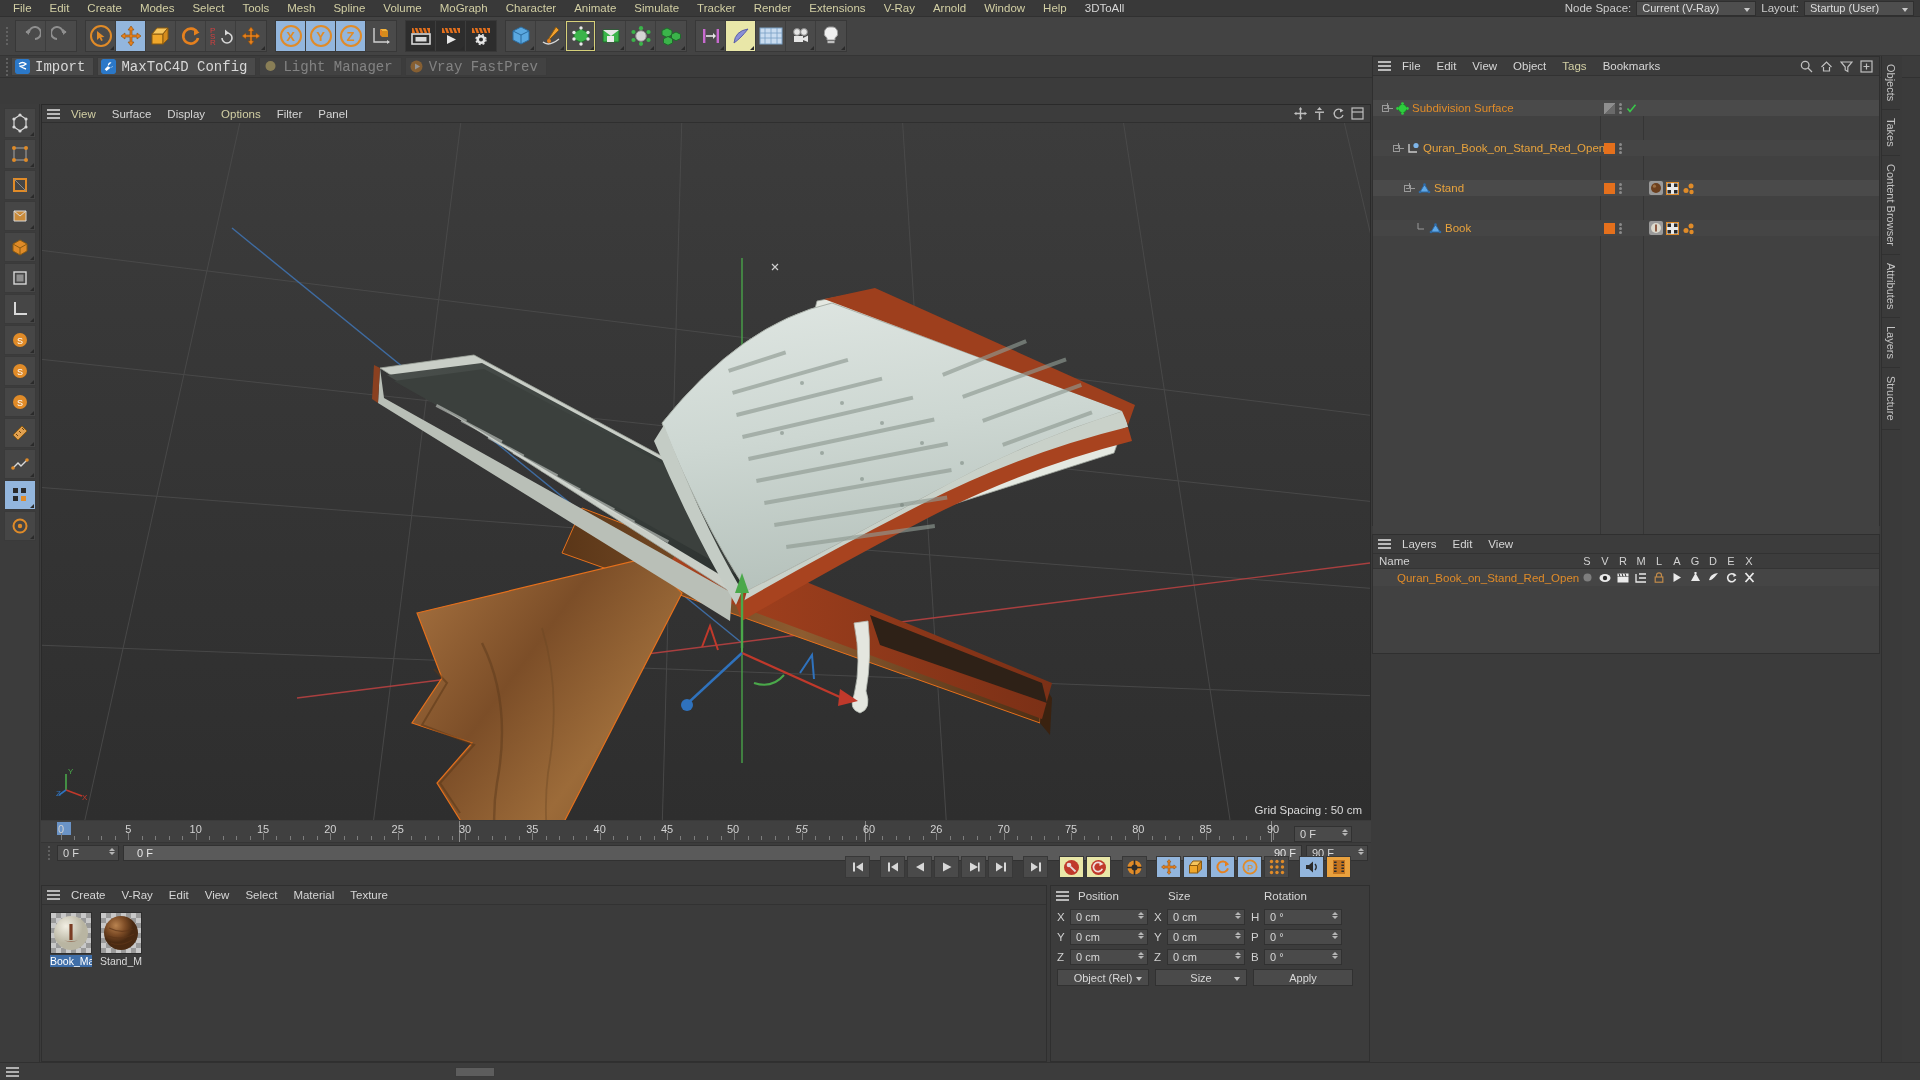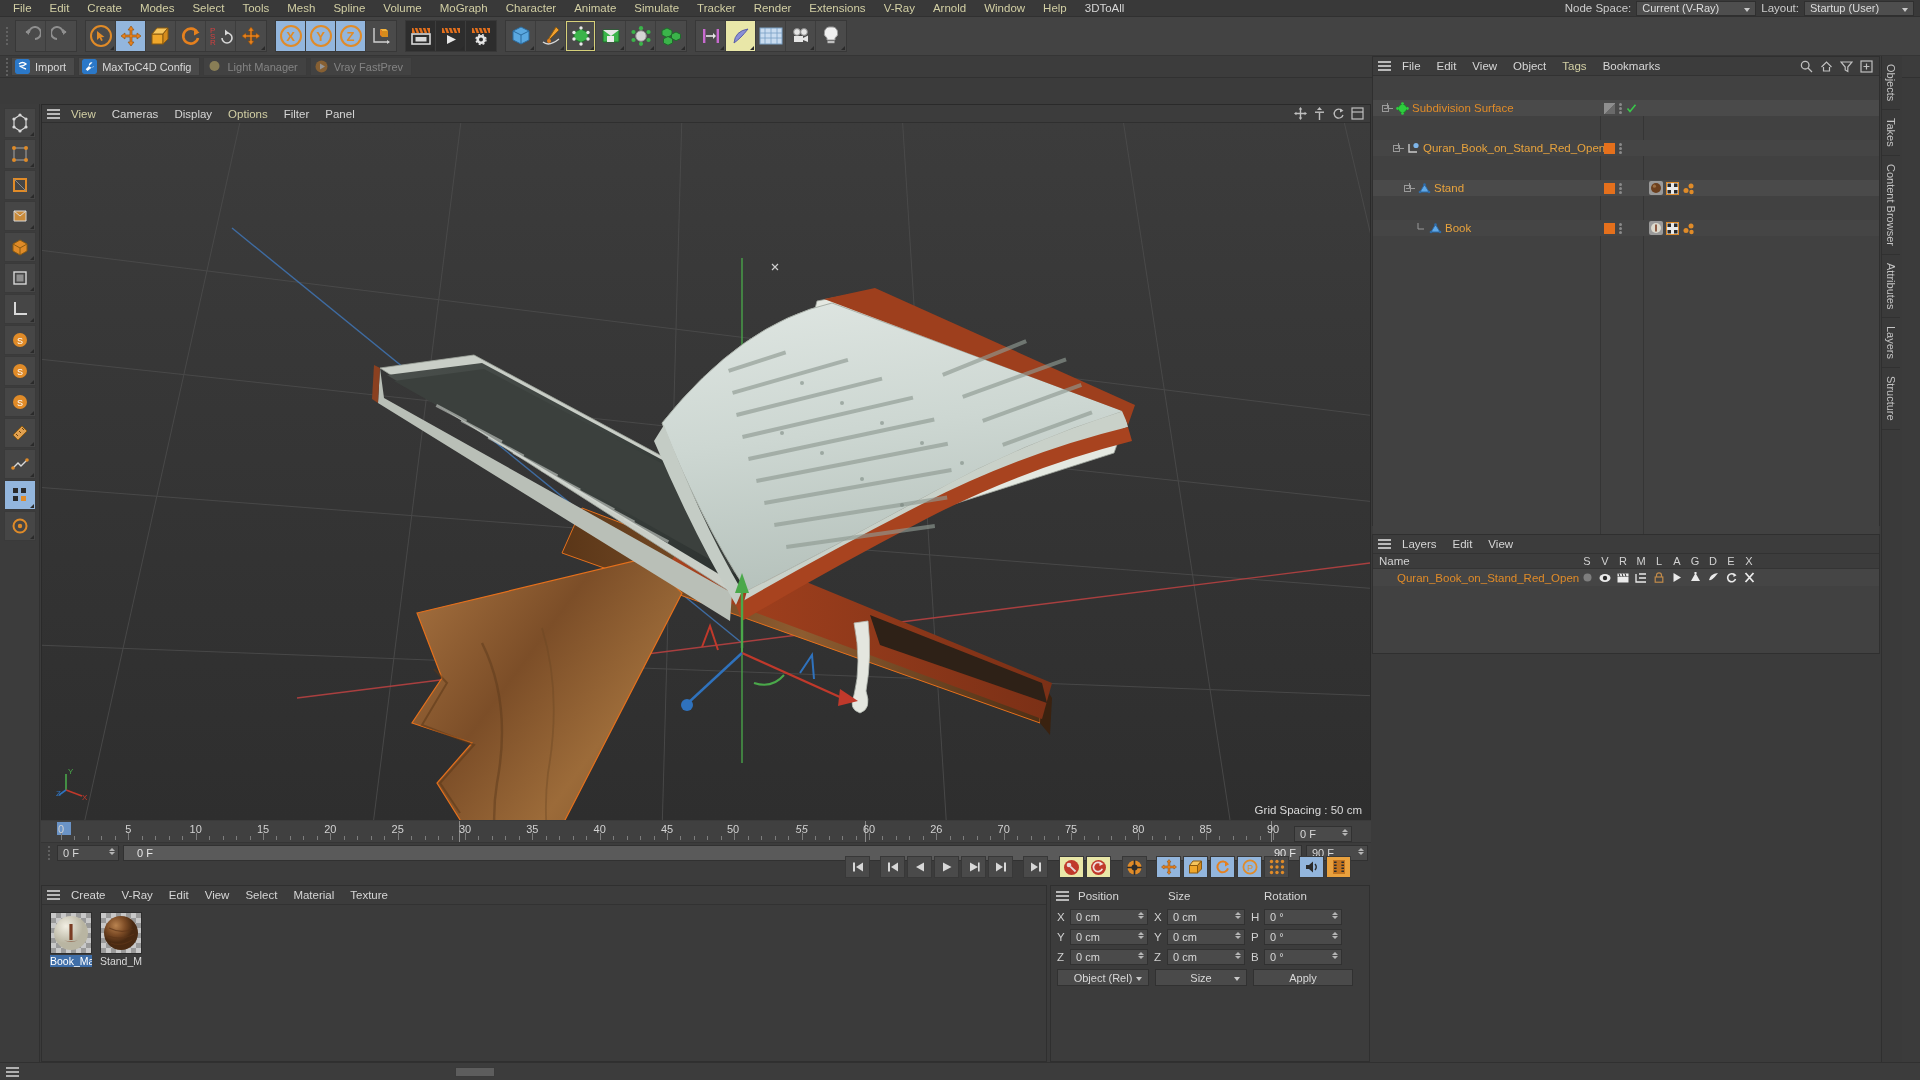--- a/index.html
+++ b/index.html
@@ -83,21 +83,21 @@
     display:flex; align-items:center; justify-content:center;
     color:#e08b28; font-weight:bold; font-size:13px; background:transparent;
   }
 
   
   .plugbar{ height:22px; background:#3c3c3c; display:flex; align-items:center; padding-left:2px;
             border-bottom:1px solid #313131; }
   .plug{ display:flex; align-items:center; gap:5px; height:19px; padding:0 8px 0 3px;
          background:#4a4a4a; border:1px solid #3a3a3a; margin-right:3px; }
   .plug.off{ opacity:.45; }
-  .plug span{ font-size:11px; color:#d8d8d8; white-space:nowrap;}
+  .plug span{ font-size:14px; color:#d8d8d8; white-space:nowrap;font-family:Liberation Mono, monospace;}
   .plugicon{ width:15px; height:15px; border-radius:2px; flex:none; display:block;}
   .leftrail{
     position:absolute; left:0; top:104px; width:40px; bottom:18px; background:#3c3c3c;
     border-right:1px solid #303030; display:flex; flex-direction:column; align-items:center;
     padding-top:4px; gap:1px;
   }
   .rbtn{ width:32px; height:30px; display:flex; align-items:center; justify-content:center;
          position:relative; background:#464646; border:1px solid #3a3a3a;}
   .rbtn.on{ background:#93b6dd; }
   .rbtn .corner{ position:absolute; right:1px; bottom:1px; width:0;height:0;
@@ -626,21 +626,21 @@
   </div>
 
   <div class="vpwrap">
     <div class="vptoolbar">
       <div class="ham">
           <i></i>
           <i></i>
           <i></i>
         </div>
       <div class="vpmenu acc">View</div>
-      <div class="vpmenu">Cameras</div>
+      <div class="vpmenu">Surface</div>
       <div class="vpmenu">Display</div>
       <div class="vpmenu acc">Options</div>
       <div class="vpmenu">Filter</div>
       <div class="vpmenu">Panel</div>
       <div class="vpicons">
         <svg width="13" height="13" viewBox="0 0 13 13">
             <path d="M6.5 0 L8.3 2.4 H7.2 V5.8 H10.6 V4.7 L13 6.5 L10.6 8.3 V7.2 H7.2 V10.6 H8.3 L6.5 13 L4.7 10.6 H5.8 V7.2 H2.4 V8.3 L0 6.5 L2.4 4.7 V5.8 H5.8 V2.4 H4.7 Z" fill="#c0c0c0"></path>
           </svg>
         <svg width="13" height="13" viewBox="0 0 13 13">
             <path d="M6.5 0 L9 3 H4 Z" fill="#c0c0c0"></path>

